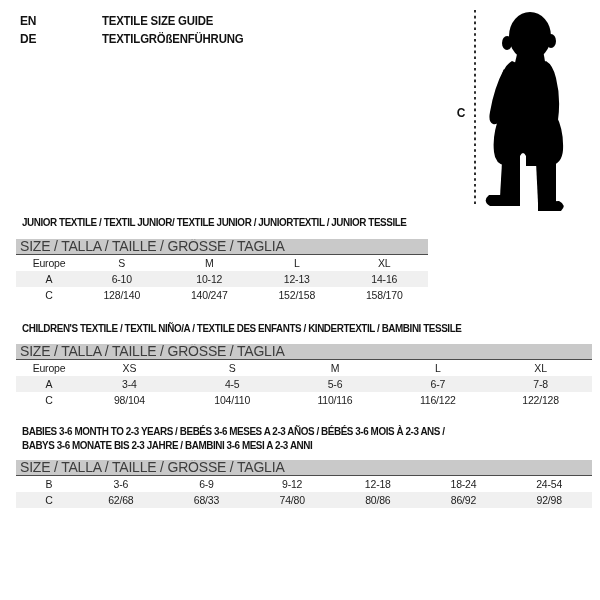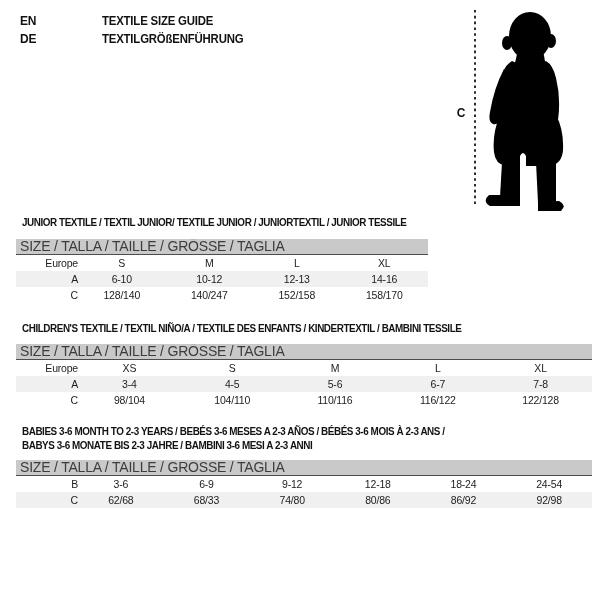--- a/index.html
+++ b/index.html
@@ -30,21 +30,21 @@
   .size-bar {
     box-sizing:border-box; height:16px; background:#c9c9c9; border-bottom:1px solid #4c4c4c;
     font-size:14px; line-height:15px; padding-left:4px; color:#3c3c3c; letter-spacing:-0.2px;
     white-space:nowrap; overflow:hidden;
   }
   table.size-table { border-collapse:collapse; table-layout:fixed; width:100%; }
   table.size-table td {
     font-size:10.5px; height:16px; padding:0; text-align:center;
     letter-spacing:-0.2px; color:#1c1c1c; white-space:nowrap;
   }
-  table.size-table td.lbl { text-align:right; padding-left:4px; }
+  table.size-table td.lbl { text-align:center; padding-left:4px; }
   table.size-table tr:nth-child(even) td { background:#f0f0f0; }
 
   
   .footnotes { left:20px; top:535px; }
   .footnote {
     font-weight:bold; font-size:10.5px; line-height:15.3px; letter-spacing:-0.4px;
     white-space:nowrap; transform:scaleX(0.95); transform-origin:0 0;
   }
 </style>
 </head>

